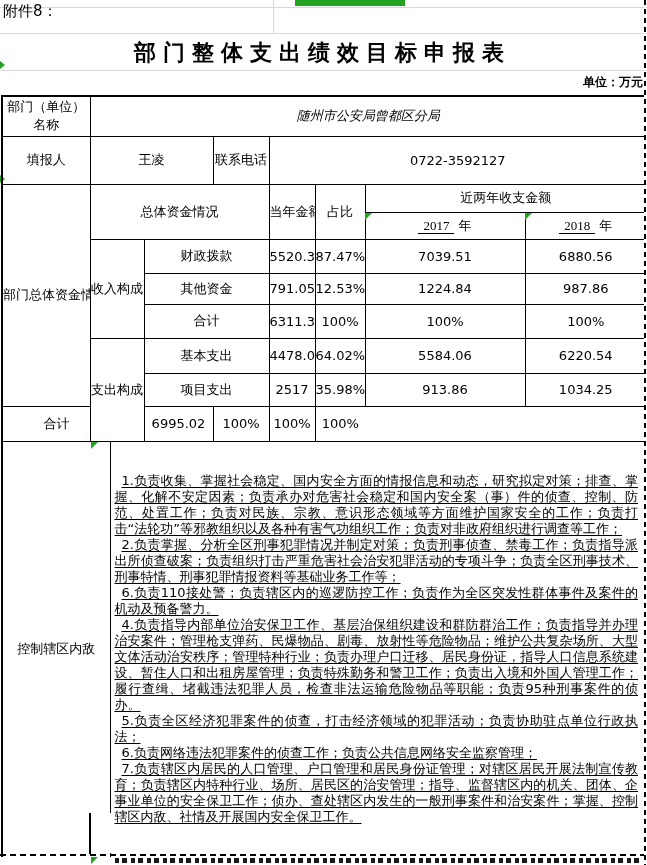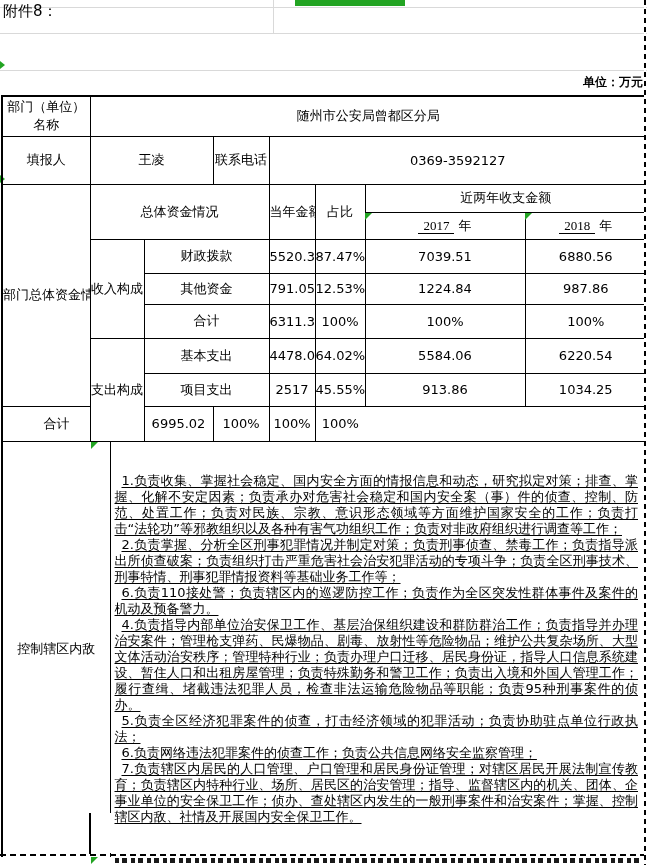--- a/index.html
+++ b/index.html
@@ -17,21 +17,21 @@
   .cell-tri{position:absolute;width:0;height:0;border-top:7px solid #22a422;border-right:7px solid transparent;}
   
   .attach{position:absolute;left:3px;top:0;font-size:15px;line-height:22px;}
   .title{position:absolute;left:0;top:37px;width:645px;text-align:center;font-size:22px;line-height:31px;font-weight:bold;letter-spacing:7px;}
   .unit{position:absolute;right:4px;top:73px;font-size:12px;line-height:18px;font-weight:bold;}
   
   table.decl{position:absolute;left:1px;top:95px;width:643px;table-layout:fixed;border-collapse:collapse;border:2px solid #000;border-right:none;border-bottom:none;}
   table.decl td,table.decl th{border:1.5px solid #000;padding:0;font-weight:400;text-align:center;vertical-align:middle;font-size:13px;overflow:hidden;}
   table.decl tr>*:last-child{border-right:none;}
   table.decl tr.rlast>*{border-bottom:none;}
-  .left{text-align:left;padding-left:3px;}
+  .left{text-align:left;padding-left:3px;font-style:italic;}
   .sm{font-size:11px;white-space:nowrap;margin-top:8px;}
   .num{font-size:12.5px;white-space:nowrap;}
   .yr .u{border-bottom:1.2px solid #000;padding:0 5px;font-family:Liberation Serif, serif;}
   
   .fn-text{padding:0 8px 0 4px;}
   .fn-text p{margin:0;font-size:13px;line-height:16px;text-align:justify;text-indent:7px;text-decoration:underline;text-underline-offset:2px;}
   
   .step-patch{position:absolute;left:106px;top:813px;width:6px;height:40px;background:#fff;}
   .step-line{position:absolute;left:89px;top:813px;width:1.5px;height:41px;background:#000;}
   
@@ -49,20 +49,21 @@
   <div class="grid-h" style="top:7px"></div>
   <div class="grid-h" style="top:33px"></div>
   <div class="grid-h" style="top:70px"></div>
   <div class="grid-v" style="left:273px;top:0;height:34px"></div>
 
   <div class="green-bar"></div>
   <div class="edge-tri" style="left:0;top:61px"></div>
   <div class="edge-tri" style="left:0;top:175px"></div>
 
   <div class="attach">附件8：</div>
+  <div class="title">部门整体支出绩效目标申报表</div>
   <div class="unit">单位：万元</div>
 
   <table class="decl">
     <colgroup>
       <col style="width:88px">
         <col style="width:20px">
         <col style="width:34px">
         <col style="width:69px">
       <col style="width:56px">
         <col style="width:46px">
@@ -74,21 +75,21 @@
     <tbody>
         <tr style="height:40px">
       <th>部门（单位）名称</th>
       <td colspan="8" class="left">随州市公安局曾都区分局</td>
     </tr>
 
     <tr style="height:48px">
       <th>填报人</th>
       <td colspan="3">王凌</td>
       <th class="sm">联系电话</th>
-      <td colspan="4">0369-3592127</td>
+      <td colspan="4">0722-3592127</td>
     </tr>
 
     <tr style="height:28px">
       <th rowspan="7" class="sm">部门总体资金情况</th>
       <th colspan="4" rowspan="2">总体资金情况</th>
       <th rowspan="2" class="sm">当年金额</th>
       <th rowspan="2">占比</th>
       <th colspan="2">近两年收支金额</th>
     </tr>
     <tr style="height:27px">
@@ -123,21 +124,21 @@
       <th rowspan="3" colspan="2">支出构成</th>
       <td colspan="2">基本支出</td>
       <td class="num">4478.02</td>
       <td class="num">64.02%</td>
       <td class="num">5584.06</td>
       <td class="num">6220.54</td>
     </tr>
     <tr style="height:33px">
       <td colspan="2">项目支出</td>
       <td class="num">2517</td>
-      <td class="num">45.55%</td>
+      <td class="num">35.98%</td>
       <td class="num">913.86</td>
       <td class="num">1034.25</td>
     </tr>
     <tr style="height:35px">
       <td colspan="2">合计</td>
       <td class="num">6995.02</td>
       <td class="num">100%</td>
       <td class="num">100%</td>
       <td class="num">100%</td>
     </tr>

